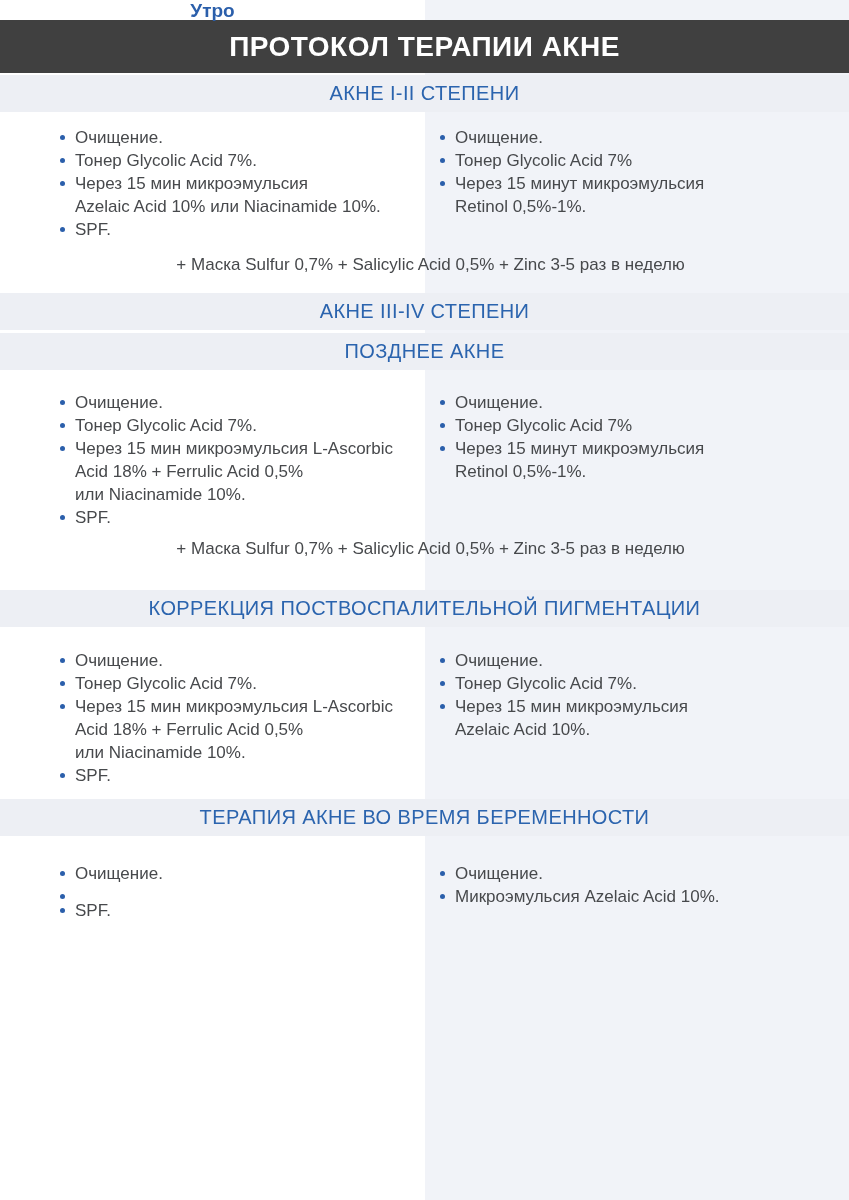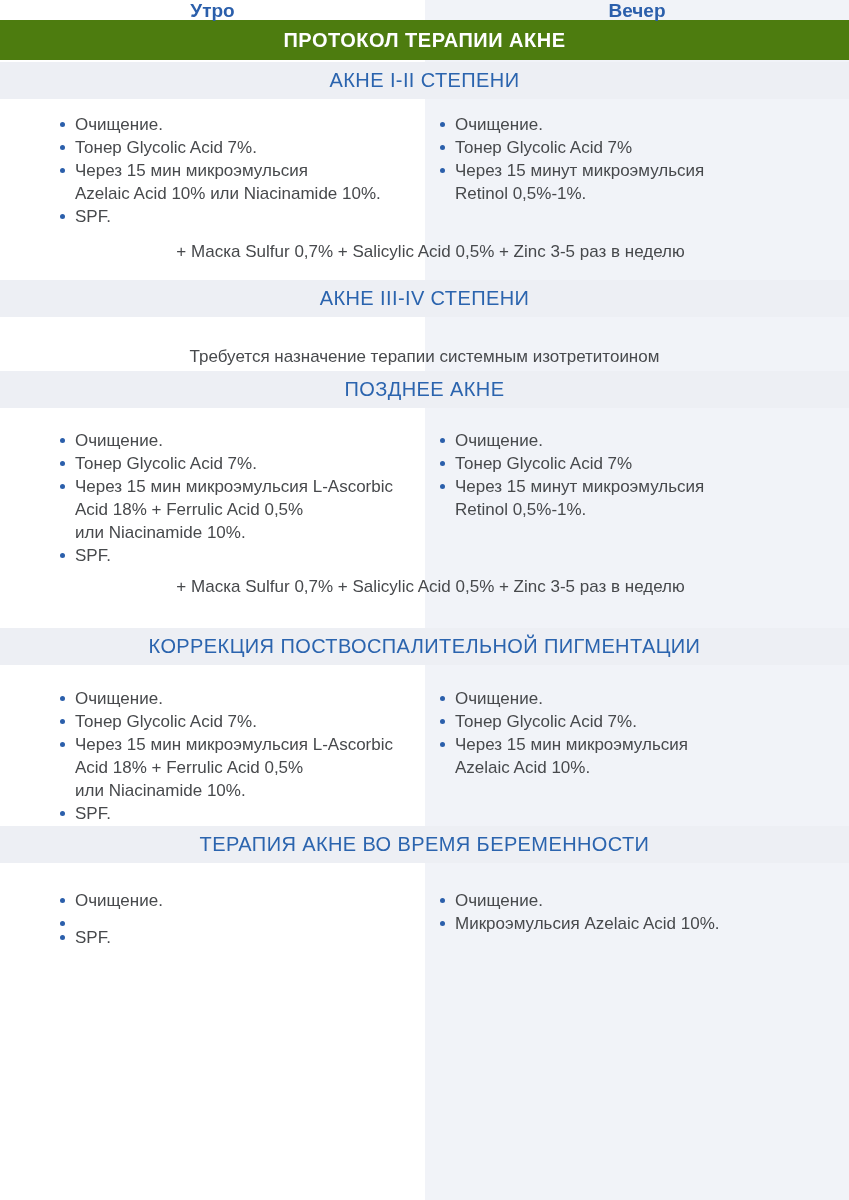--- a/index.html
+++ b/index.html
@@ -17,23 +17,23 @@
   }
   .content{position:relative;z-index:1;}
   .header-row{display:flex;height:20px;}
   .col-head{
     display:flex;align-items:center;justify-content:center;
     color:#2b5fab;font-weight:bold;font-size:19px;padding-top:2px;
   }
   .col-head.morning{width:425px;}
   .col-head.evening{width:424px;}
   .main-banner{
-    height:40px;background:#4d7c0f;color:#ffffff;
+    height:53px;background:#404040;color:#ffffff;
     display:flex;align-items:center;justify-content:center;
-    font-weight:bold;font-size:20px;letter-spacing:0.5px;
+    font-weight:bold;font-size:28px;letter-spacing:0.5px;
     margin-bottom:2px;
   }
   .section-banner{
     height:37px;background:#edeff4;color:#2b64ae;
     display:flex;align-items:center;justify-content:center;
     font-weight:normal;font-size:20px;letter-spacing:0.4px;
   }
   .cols{display:flex;align-items:flex-start;}
   ul.list{
     list-style:none;margin:0;box-sizing:border-box;
@@ -58,34 +58,33 @@
     text-align:center;font-size:17px;line-height:23px;color:#47494c;
     margin-top:28px;
   }
   
   .banner-2{margin-top:17px;}
   .banner-3{margin-top:3px;}
   .cols-3{--x:0;} .cols-3 ul.list{padding-top:21px;}
   .footnote-2{margin-top:8px;}
   .banner-4{margin-top:30px;}
   .cols-4 ul.list{padding-top:22px;}
-  .banner-5{margin-top:1px;}
+  .banner-5{margin-top:12px;}
   .cols-5 ul.list{padding-top:26px;}
 </style>
 </head>
 <body>
 
 <div class="page">
   <div class="right-col-bg"></div>
 
   <div class="content">
 
     <div class="header-row">
       <div class="col-head morning">Утро</div>
-      <div class="col-head evening">Вечер</div>
     </div>
 
     <div class="main-banner">ПРОТОКОЛ ТЕРАПИИ АКНЕ</div>
 
     <div class="section-banner">АКНЕ I-II СТЕПЕНИ</div>
     <div class="cols">
       <ul class="list morning">
         <li>
             <span class="dot"></span>
             <span class="txt">Очищение.</span>
@@ -116,21 +115,20 @@
         <li>
             <span class="dot"></span>
             <span class="txt">Через 15 минут микроэмульсия
 Retinol 0,5%-1%.</span>
           </li>
       </ul>
     </div>
     <div class="footnote">+ Маска Sulfur 0,7% + Salicylic Acid 0,5% + Zinc 3-5 раз в неделю</div>
 
     <div class="section-banner banner-2">АКНЕ III-IV СТЕПЕНИ</div>
-    <div class="note">Требуется назначение терапии системным изотретитоином</div>
 
     <div class="section-banner banner-3">ПОЗДНЕЕ АКНЕ</div>
     <div class="cols cols-3">
       <ul class="list morning">
         <li>
             <span class="dot"></span>
             <span class="txt">Очищение.</span>
           </li>
         <li>
             <span class="dot"></span>

